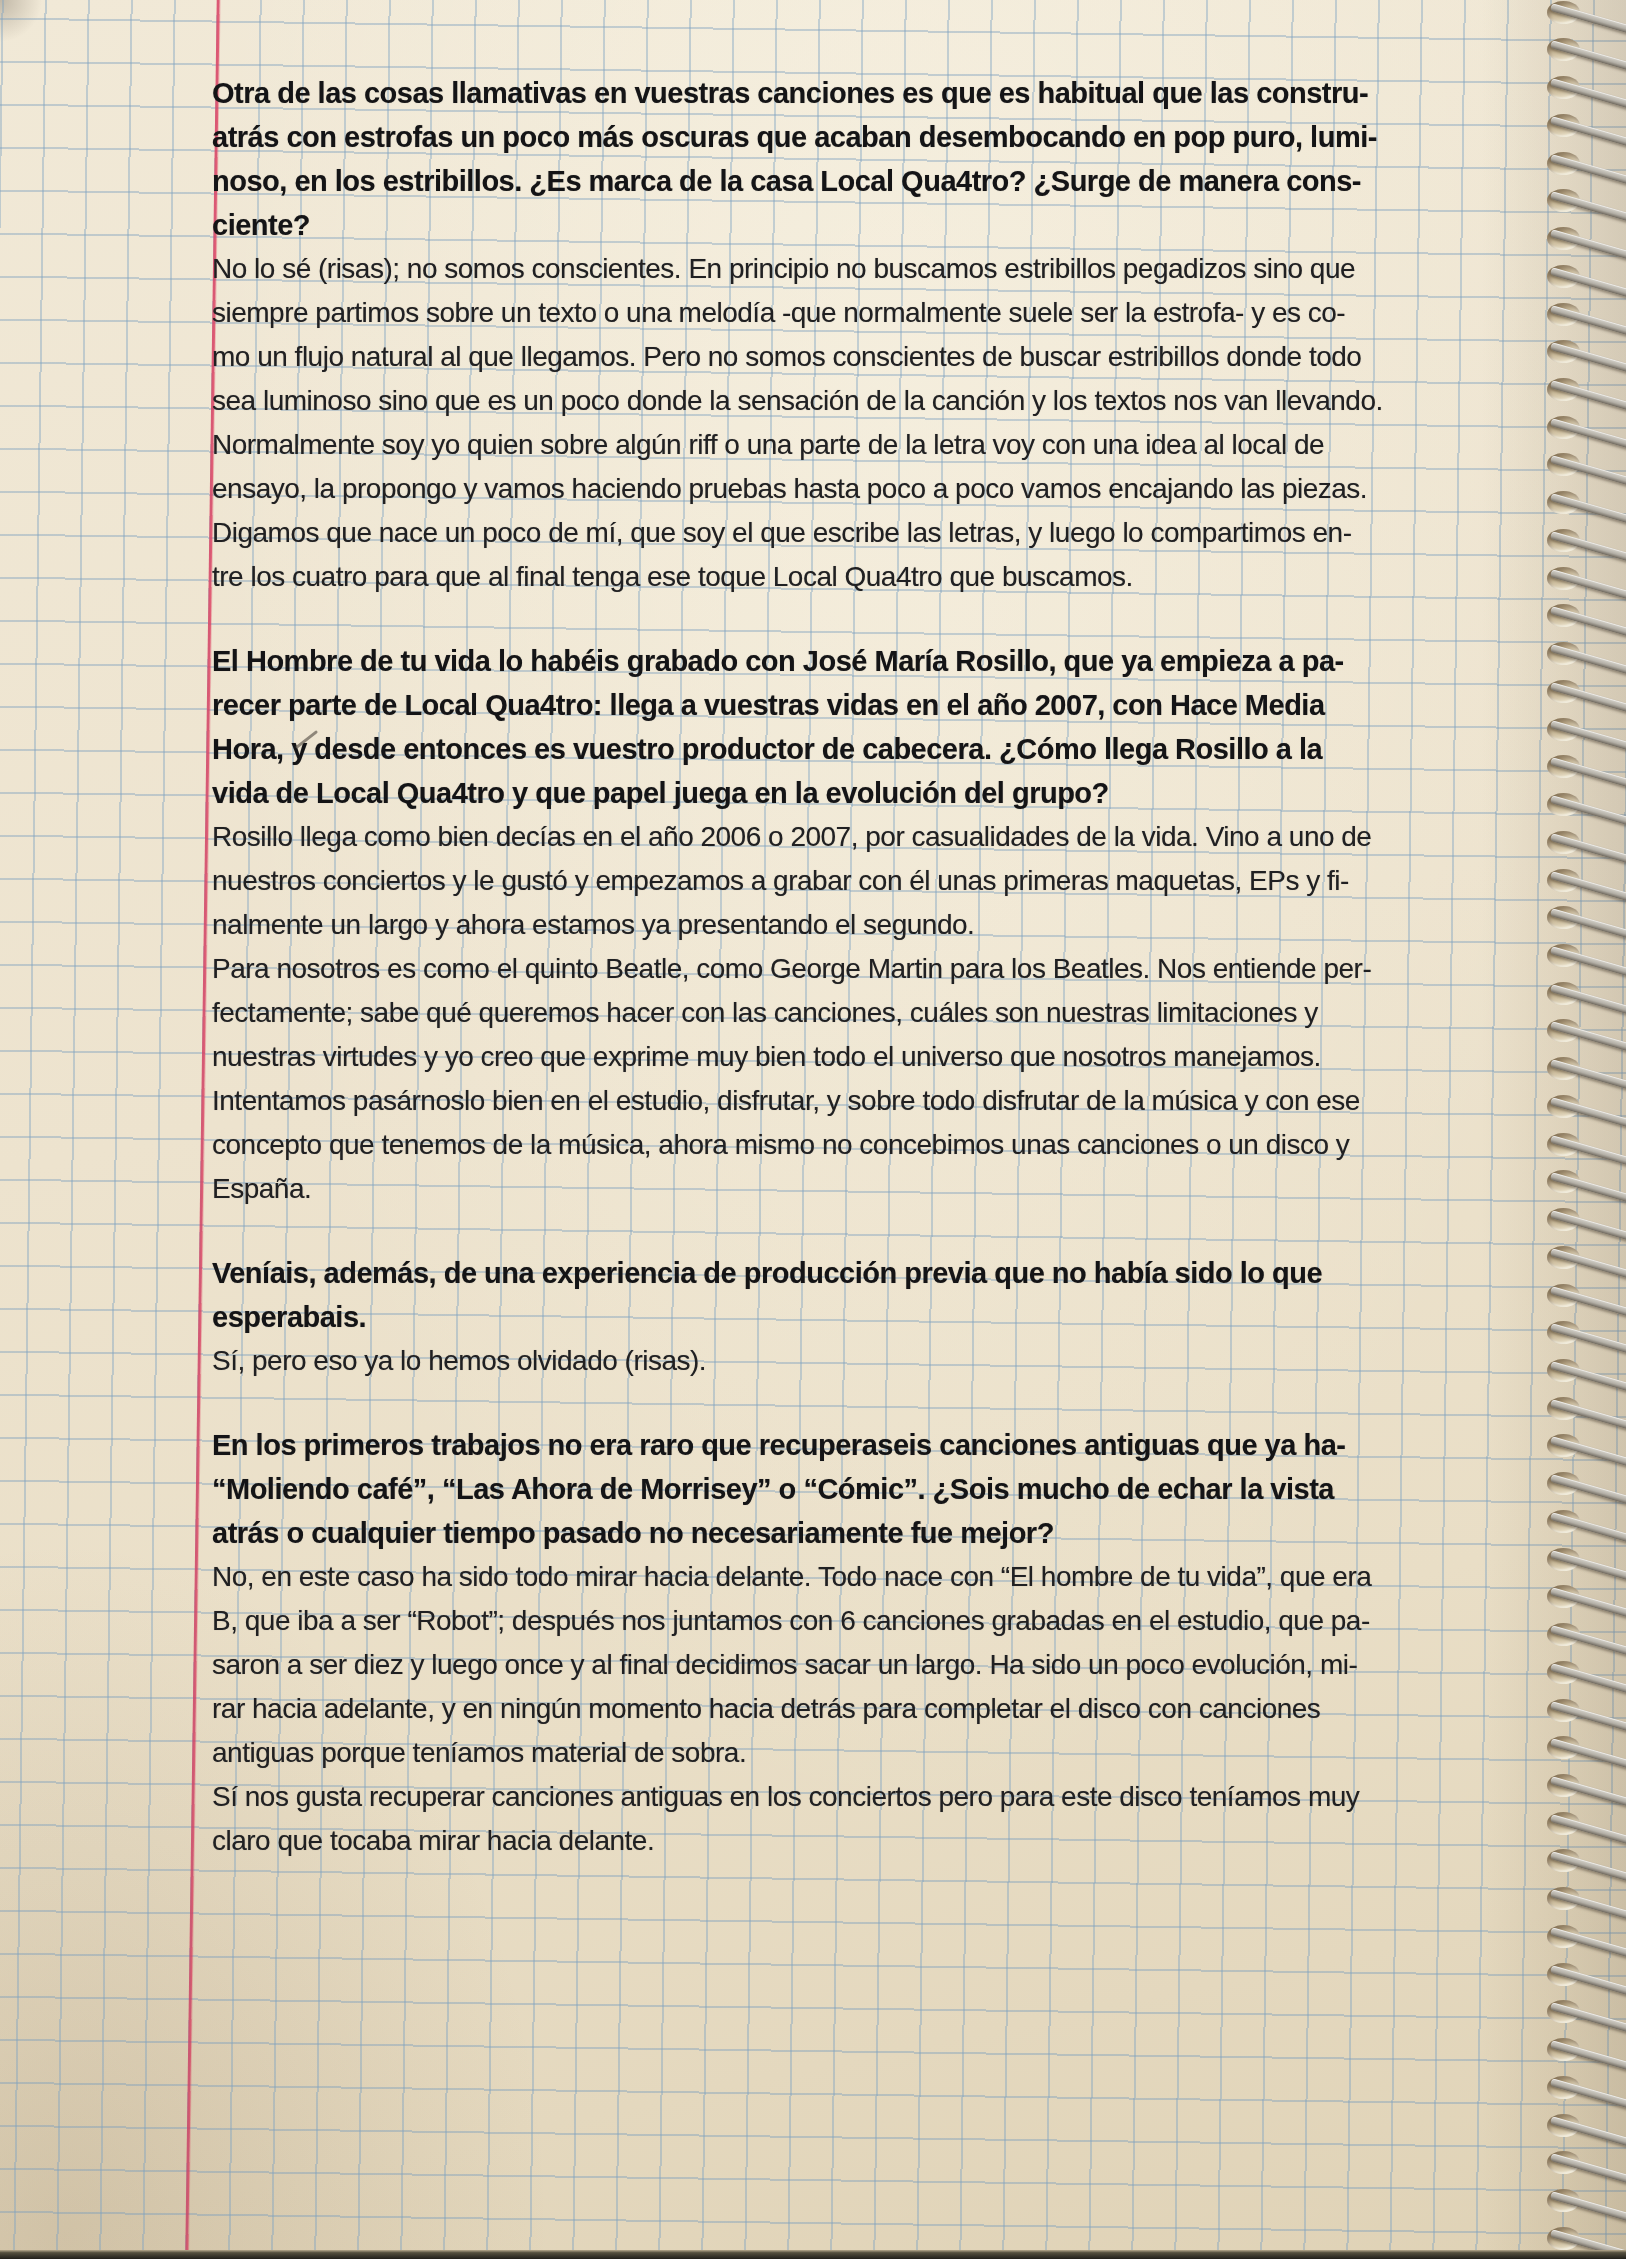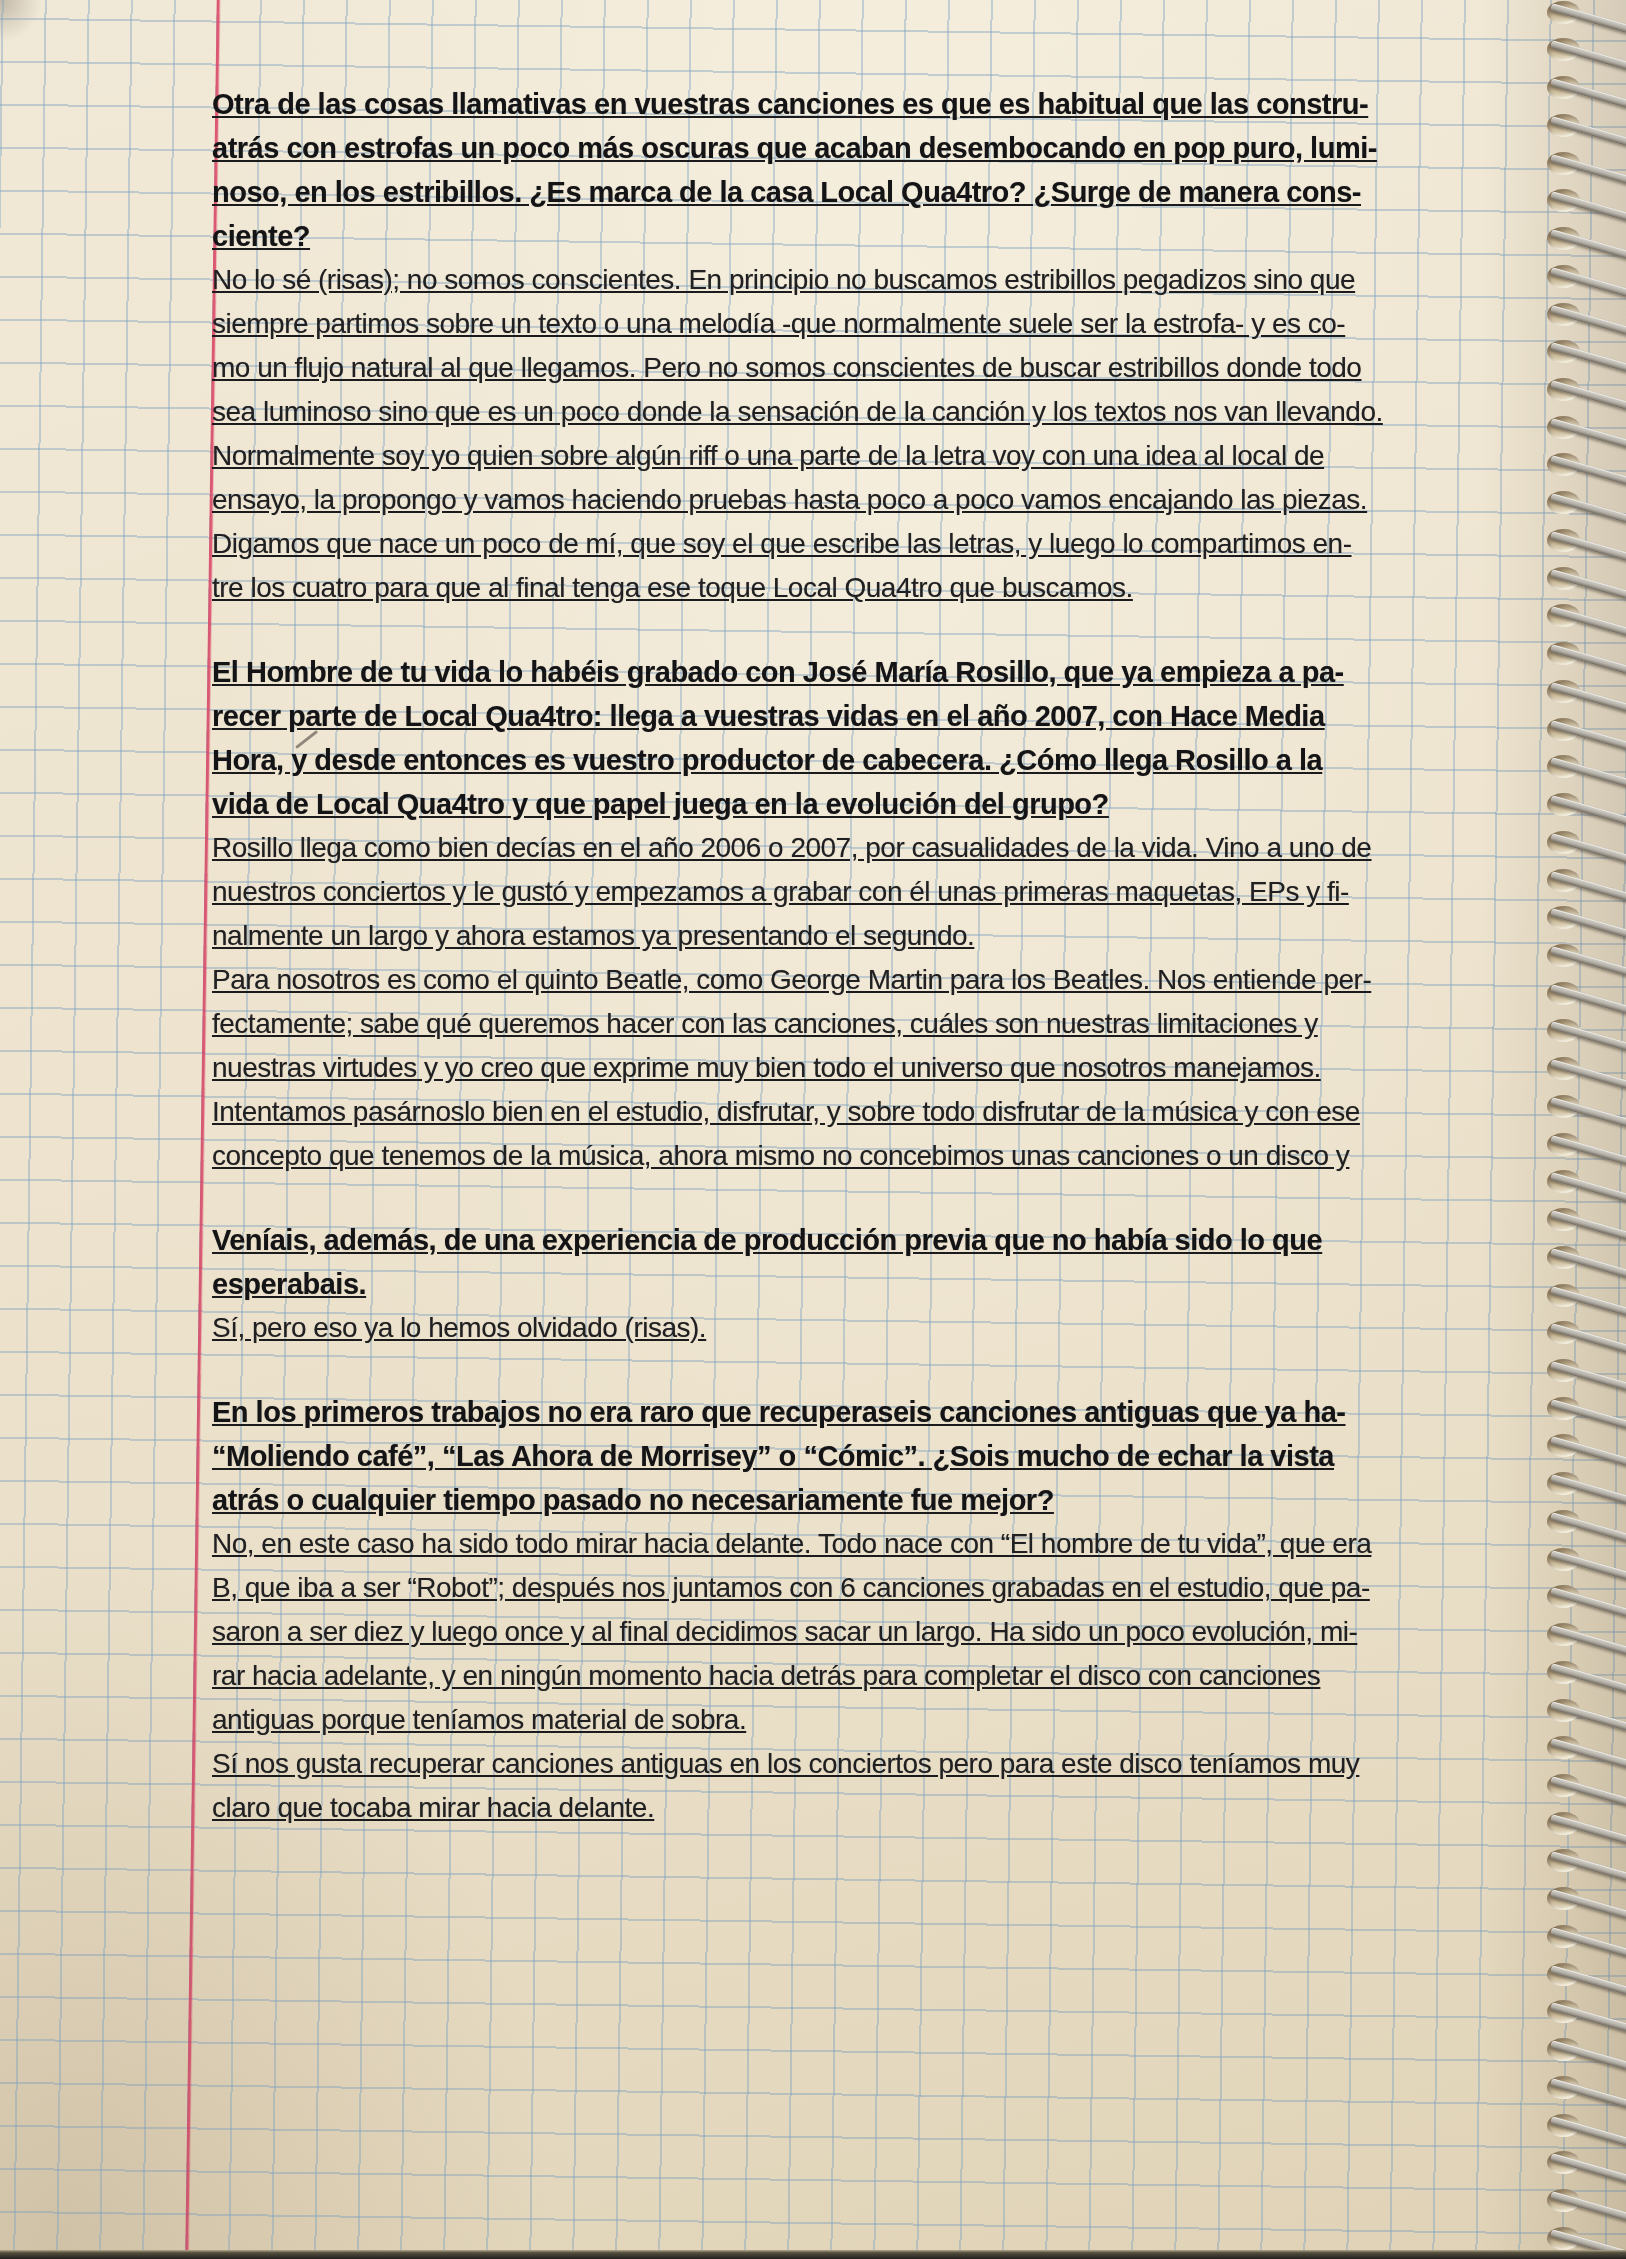--- a/index.html
+++ b/index.html
@@ -33,23 +33,22 @@
   .binding-shade{
     position:absolute;top:0;right:0;width:145px;height:100%;
     background:linear-gradient(to right, rgba(110,90,60,0) 0%, rgba(110,90,60,.10) 55%, rgba(90,75,55,.18) 100%);
   }
   .page-edge-bottom{
     position:absolute;left:0;bottom:0;width:100%;height:9px;
     background:linear-gradient(to bottom,#b7a98d 0%, #55503f 30%, #211f1b 100%);
   }
   
   .text-col{
-    position:absolute;left:212px;top:82px;width:1346px;
+    position:absolute;left:212px;top:71px;width:1346px;
     color:#1b1b1d;
-    text-decoration:underline;
   }
   .block{margin:0;}
   .block.question{margin-top:40px;}
   .block.question:first-child{margin-top:0;}
   .block .line{
     height:44px;line-height:44px;white-space:nowrap;
     text-shadow:0 0 0.9px rgba(40,40,40,.35);
   }
   .block.question .line{
     font-weight:700;font-size:29px;letter-spacing:-0.5px;color:#141416;
@@ -118,20 +117,21 @@
     </div>
     <div class="block answer">
       <div class="line">Rosillo llega como bien decías en el año 2006 o 2007, por casualidades de la vida. Vino a uno de</div>
       <div class="line">nuestros conciertos y le gustó y empezamos a grabar con él unas primeras maquetas, EPs y fi-</div>
       <div class="line">nalmente un largo y ahora estamos ya presentando el segundo.</div>
       <div class="line">Para nosotros es como el quinto Beatle, como George Martin para los Beatles. Nos entiende per-</div>
       <div class="line">fectamente; sabe qué queremos hacer con las canciones, cuáles son nuestras limitaciones y</div>
       <div class="line">nuestras virtudes y yo creo que exprime muy bien todo el universo que nosotros manejamos.</div>
       <div class="line">Intentamos pasárnoslo bien en el estudio, disfrutar, y sobre todo disfrutar de la música y con ese</div>
       <div class="line">concepto que tenemos de la música, ahora mismo no concebimos unas canciones o un disco y</div>
+      <div class="line">España.</div>
     </div>
     <div class="block question">
       <div class="line">Veníais, además, de una experiencia de producción previa que no había sido lo que</div>
       <div class="line">esperabais.</div>
     </div>
     <div class="block answer">
       <div class="line">Sí, pero eso ya lo hemos olvidado (risas).</div>
     </div>
     <div class="block question">
       <div class="line">En los primeros trabajos no era raro que recuperaseis canciones antiguas que ya ha-</div>

